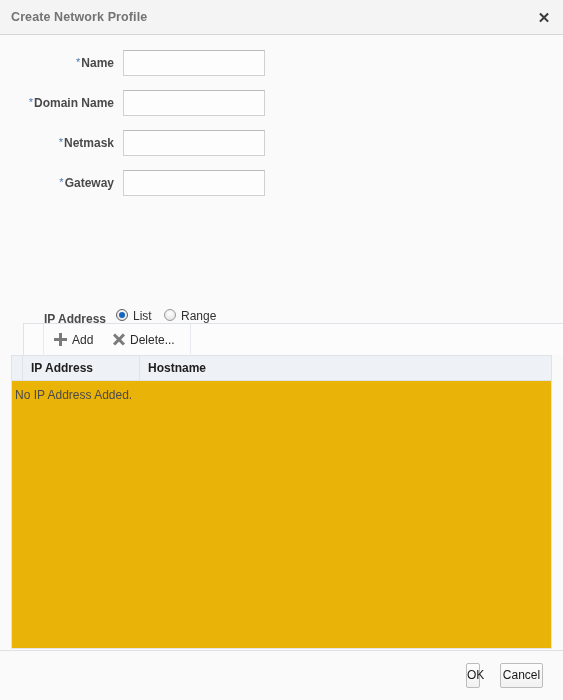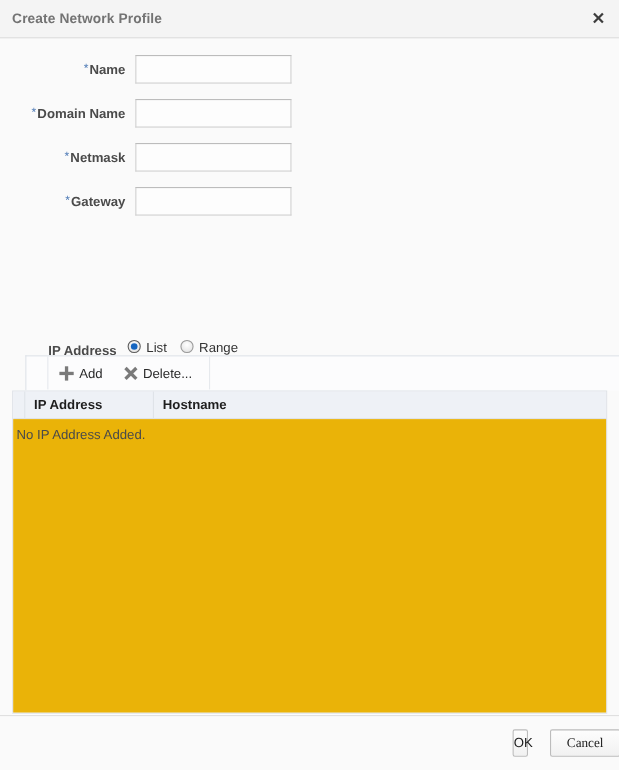--- a/index.html
+++ b/index.html
@@ -333,21 +333,21 @@
     border: 1px solid #bcbcbc;
     border-radius: 2px;
     font-family: "Liberation Sans", sans-serif;
     font-size: 12px;
     color: #1a1a1a;
     cursor: pointer;
     padding: 0;
     line-height: 23px;
   }
   .btn-ok     { left: 466px; width: 14px; }
-  .btn-cancel { left: 500px; width: 64px; font-family: Liberation Serif, serif; }
+  .btn-cancel { left: 500px; width: 43px; }
 </style>
 </head>
 <body>
 
 <div class="titlebar">
   <div class="titlebar-text">Create Network Profile</div>
   <div class="titlebar-close">✕</div>
 </div>
 
 <div class="dialog-body">

